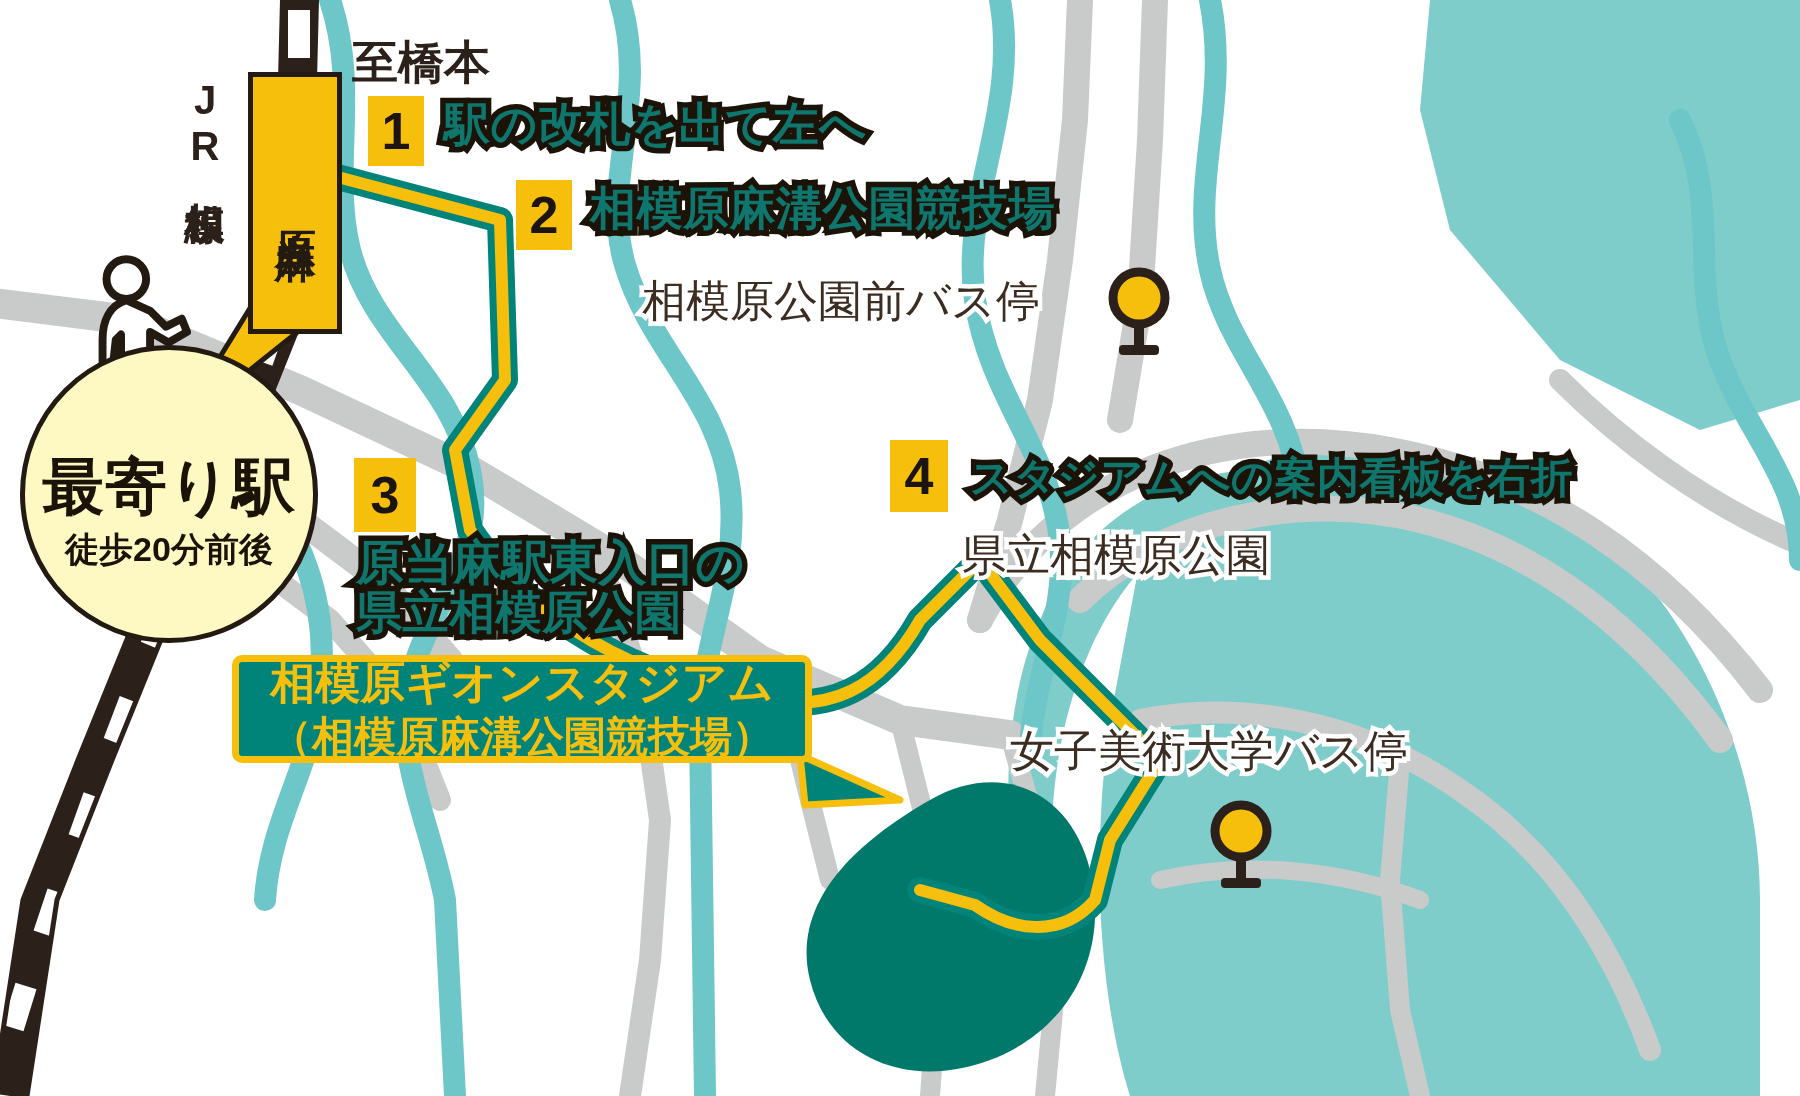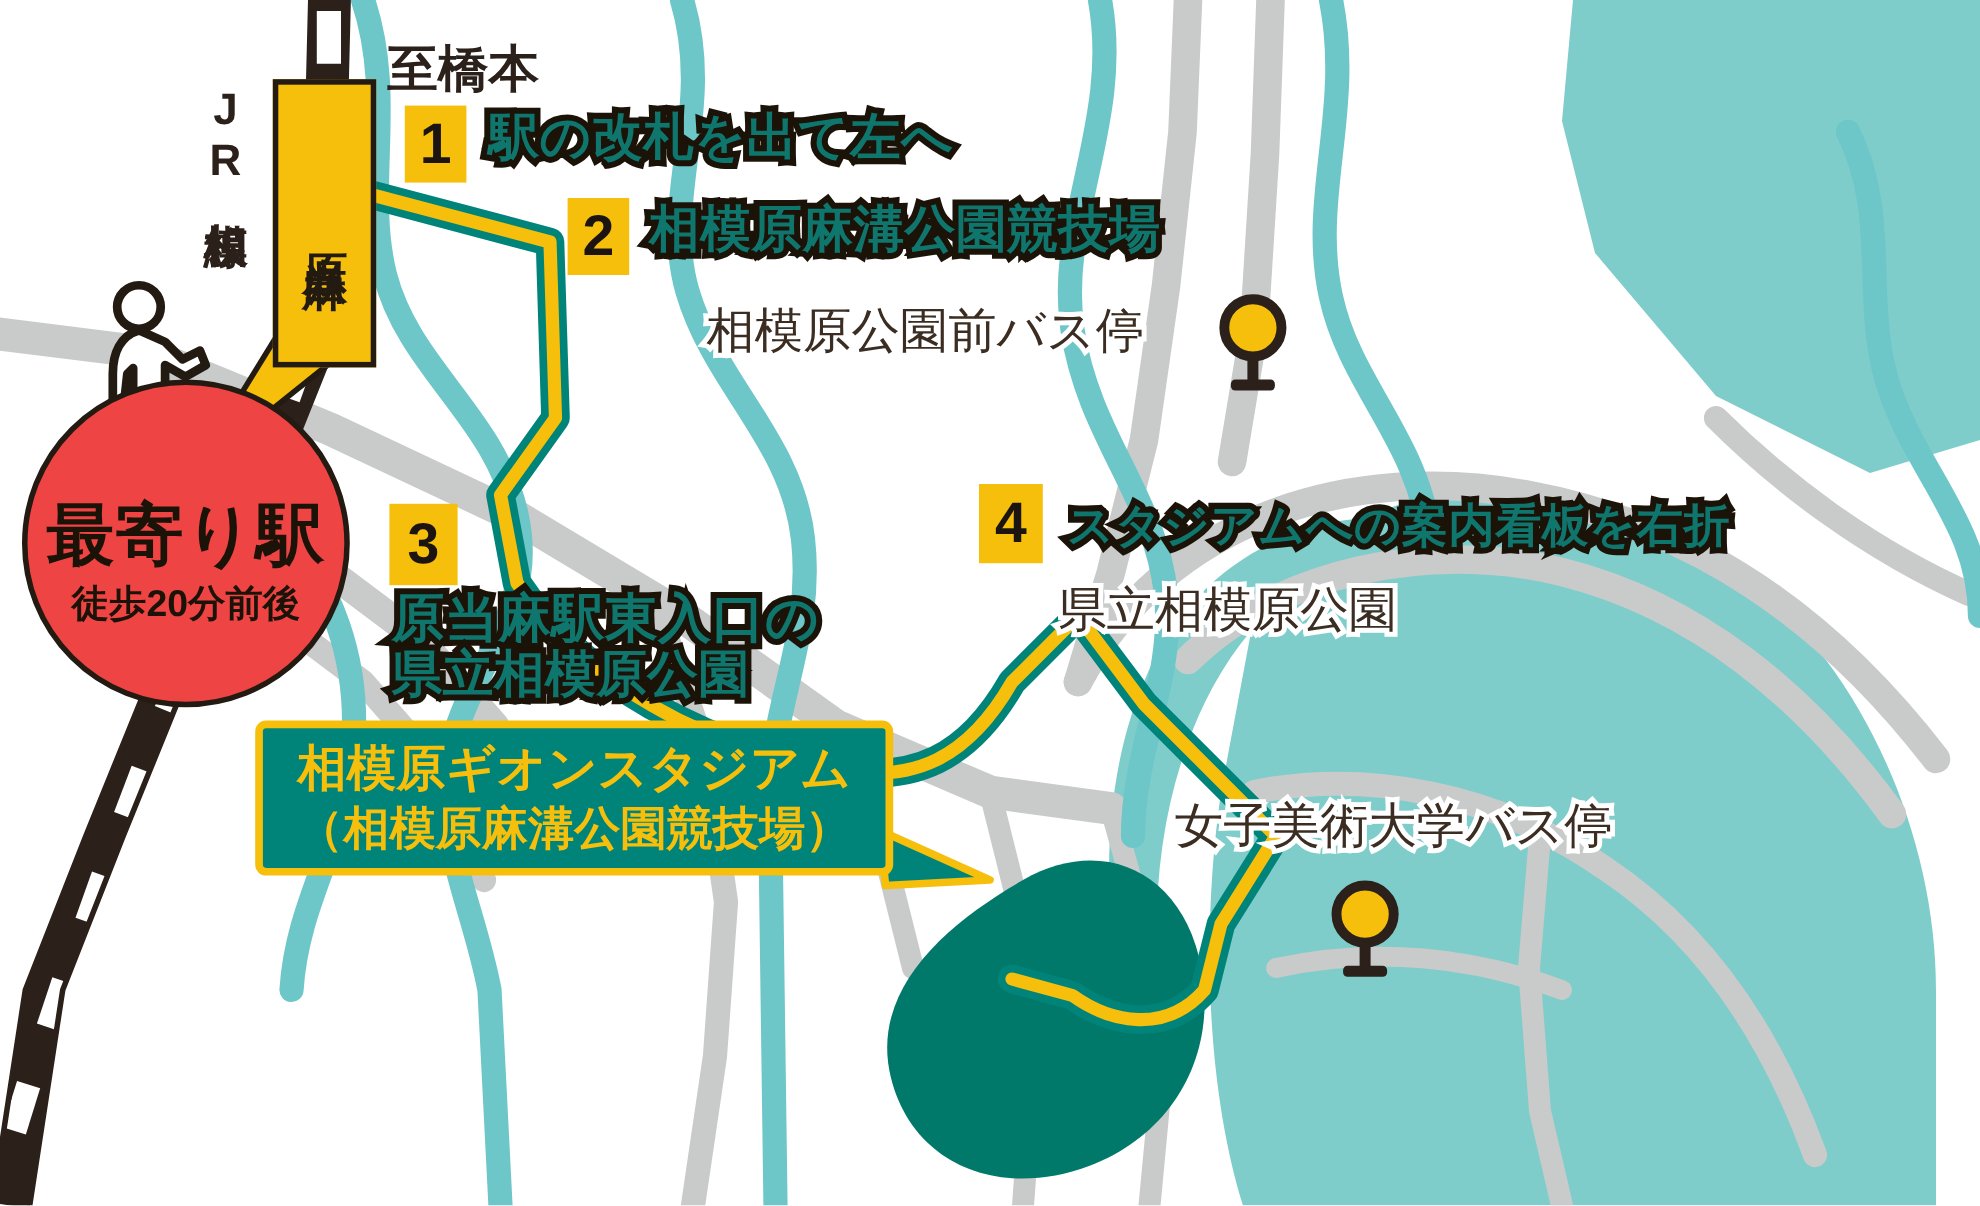--- a/index.html
+++ b/index.html
@@ -104,21 +104,21 @@
     text-orientation: upright;
     font-weight: 700;
     font-size: 42px;
     color: #231a12;
     letter-spacing: 4px;
   }
 
   
   .nearest-badge {
     border-radius: 50%;
-    background: #ef4444;
+    background: #fef9c3;
     border: 5px solid #231a12;
     display: flex;
     flex-direction: column;
     align-items: center;
     justify-content: center;
     box-sizing: border-box;
   }
   .nearest-title {
     font-weight: 700;
     font-size: 62px;
@@ -308,29 +308,29 @@
 
     <div class="abs step-chip" style="left:354px; top:458px; width:62px; height:74px;">3</div>
     <div class="abs step-text" style="left:356px; top:538px; font-size:48px;">原当麻駅東入口の</div>
     <div class="abs step-text" style="left:356px; top:588px; font-size:46px;">県立相模原公園</div>
 
     <div class="abs step-chip" style="left:890px; top:440px; width:58px; height:72px;">4</div>
     <div class="abs step-text" style="left:970px; top:456px; font-size:42px;">スタジアムへの案内看板を右折</div>
 
     <div class="abs place-label" style="left:962px; top:532px;">県立相模原公園</div>
 
-    <div class="abs place-label" style="left:1068px; top:728px;">女子美術大学バス停</div>
+    <div class="abs place-label" style="left:1010px; top:728px;">女子美術大学バス停</div>
 
     <div class="abs" style="left:1206px; top:798px; width:70px; height:92px;">
       <svg viewBox="0 0 70 92" width="70" height="92" aria-hidden="true">
         <circle cx="35" cy="33" r="26" fill="#F5BF0C" stroke="#2b211a" stroke-width="9"></circle>
         <rect x="30" y="56" width="10" height="26" fill="#2b211a"></rect>
         <rect x="15" y="80" width="40" height="10" rx="4" fill="#2b211a"></rect>
       </svg>
     </div>
 
-    <div class="abs callout" style="left:232px; top:655px; width:580px; height:141px;">
+    <div class="abs callout" style="left:232px; top:655px; width:580px; height:108px;">
       <div class="callout-line">相模原ギオンスタジアム</div>
       <div class="callout-line small">（相模原麻溝公園競技場）</div>
     </div>
 
   </div>
 </div>
 
 </body></html>

